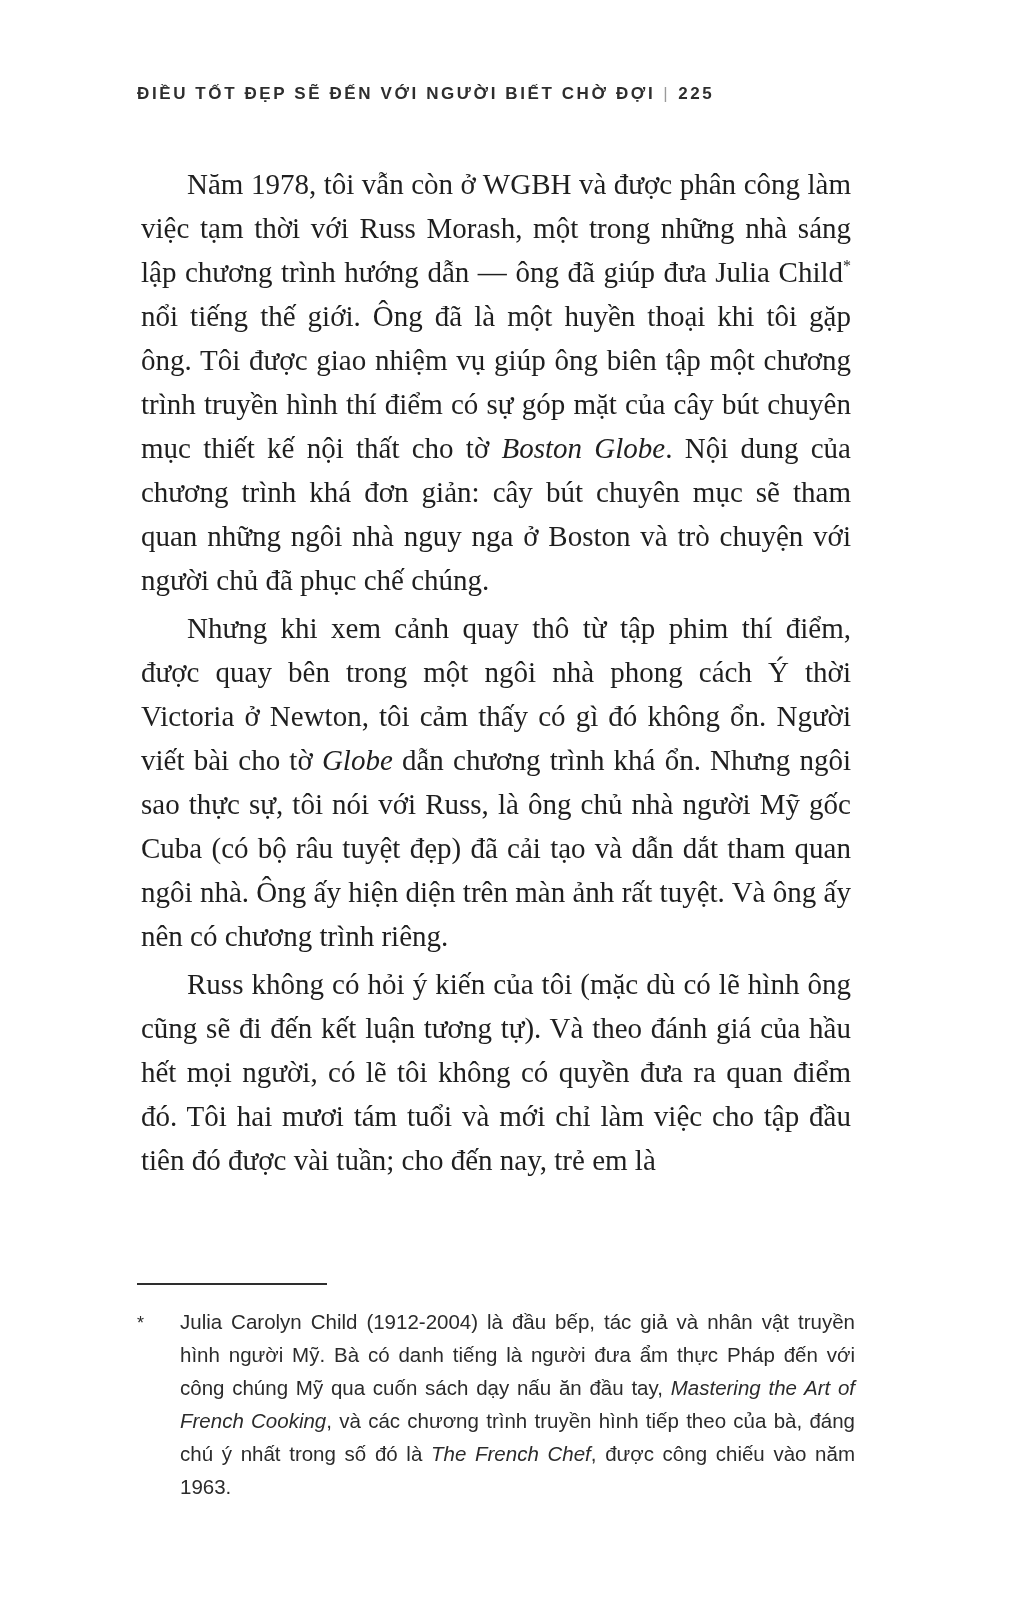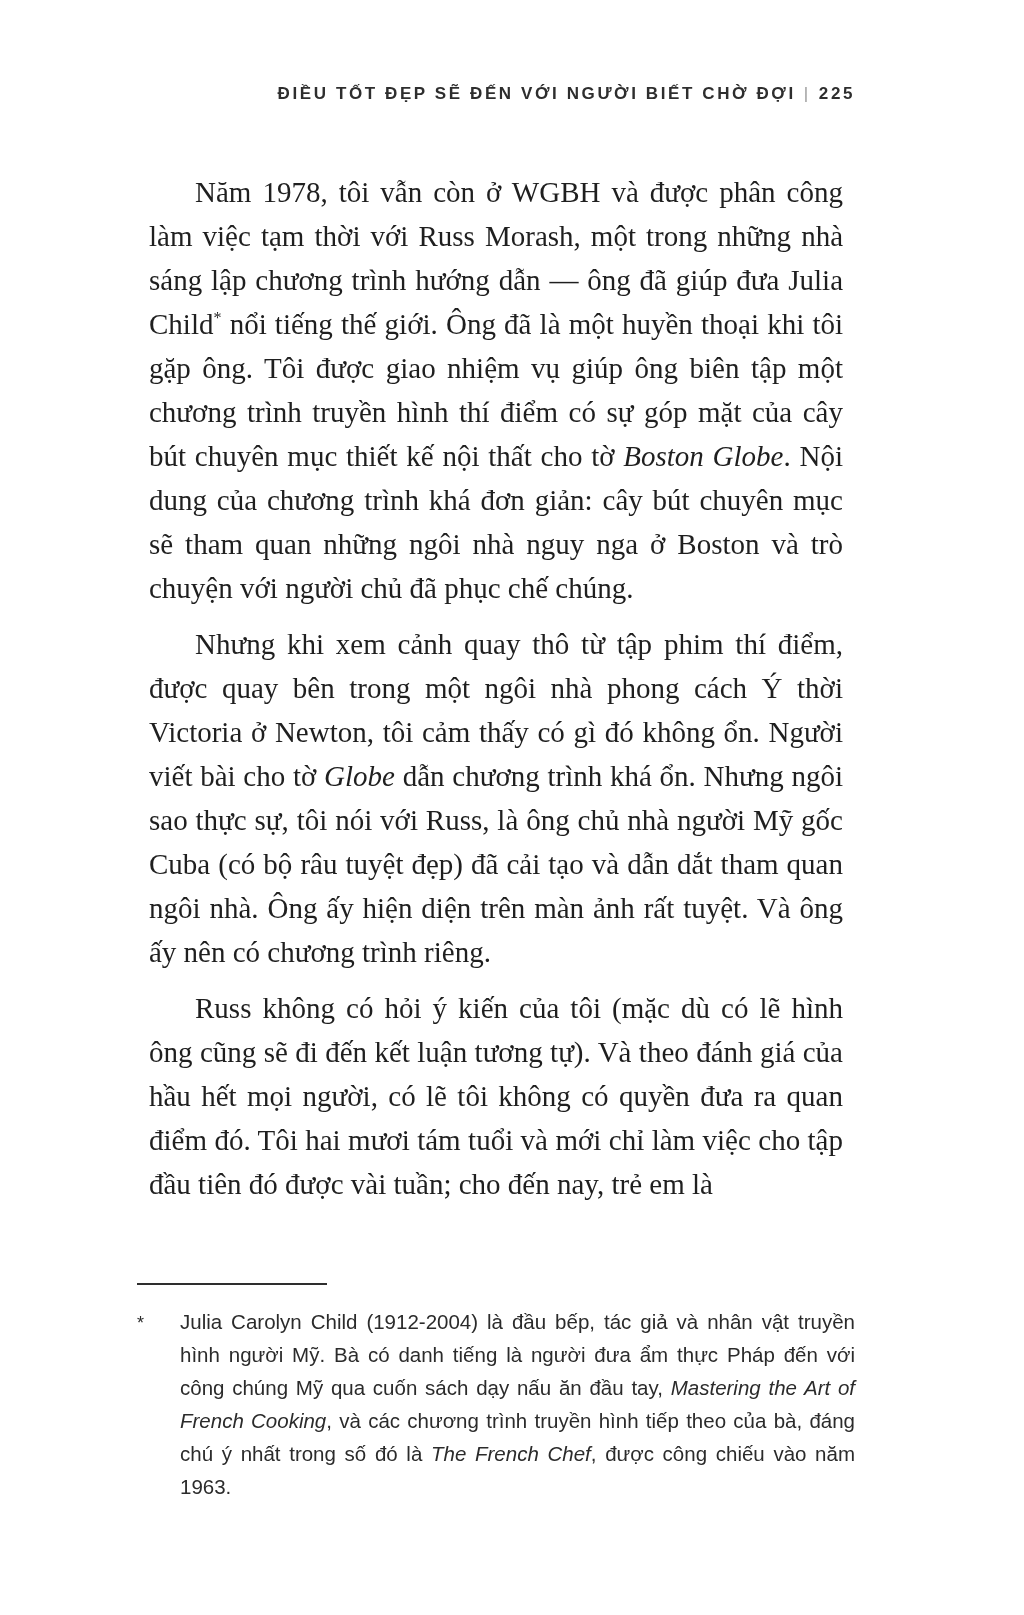--- a/index.html
+++ b/index.html
@@ -10,21 +10,21 @@
     background: #ffffff;
     color: #212121;
     font-family: "Liberation Serif", serif;
     overflow: hidden;
   }
   .running-head {
     position: absolute;
     top: 84px;
     left: 137px;
     width: 718px;
-    text-align: right;
+    text-align: left;
     font-family: "Liberation Sans", sans-serif;
     font-size: 17px;
     font-weight: 700;
     letter-spacing: 2.6px;
     color: #2e2e2e;
     white-space: nowrap;
   }
   .running-head .divider {
     color: #9a9a9a;
     font-weight: 400;
@@ -33,21 +33,21 @@
   .body-text {
     position: absolute;
     top: 158px;
     left: 137px;
     width: 718px;
     font-size: 29px;
     line-height: 44px;
     text-align: justify;
     color: #1f1f1f;
   }
-  .para { margin: 12px; text-indent: 46px; }
+  .para { margin: 4px; text-indent: 46px; }
   .para em { font-style: italic; }
   .para sup {
     font-size: 16px;
     line-height: 0;
     vertical-align: super;
   }
   .footnote-section {
     position: absolute;
     top: 1283px;
     left: 137px;

